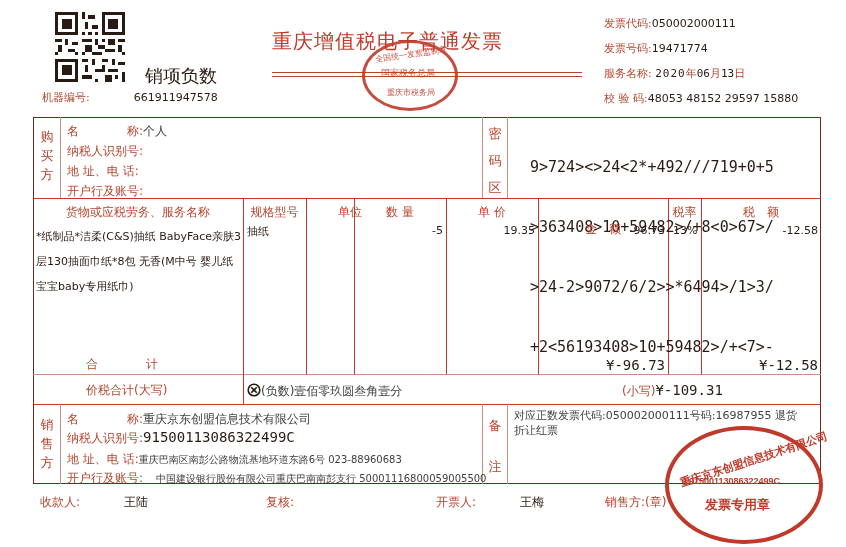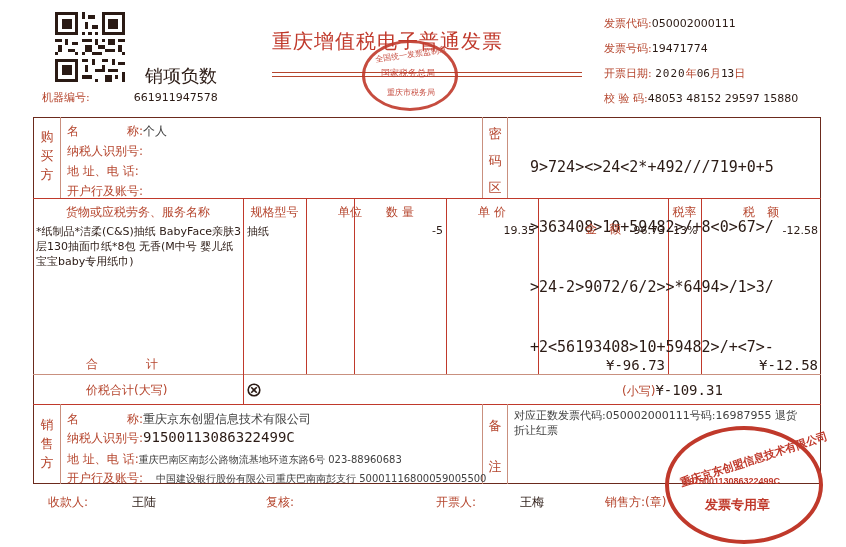--- a/index.html
+++ b/index.html
@@ -122,21 +122,21 @@
   <div class="abs stamp-text" style="left:22px;top:44px;font-size:8px;font-weight:normal;">重庆市税务局</div>
 </div>
 
 <div class="abs meta" style="top:16px;">
   <span class="red">发票代码:</span><span class="v">050002000111</span>
 </div>
 <div class="abs meta" style="top:41px;">
   <span class="red">发票号码:</span><span class="v">19471774</span>
 </div>
 <div class="abs meta" style="top:66px;">
-  <span class="red">开票日期:</span>
+  <span class="red">服务名称:</span>
   <span class="v mono" style="letter-spacing:1px;">2020</span><span class="red">年</span><span class="v mono">06</span><span class="red">月</span><span class="v mono">13</span><span class="red">日</span>
 </div>
 <div class="abs meta" style="top:91px;">
   <span class="red">校 验 码:</span><span class="v">48053 48152 29597 15880</span>
 </div>
 
 <div class="abs tbl"></div>
 
 <div class="hline" style="left:33px;top:198px;width:788px;"></div>
 <div class="hline" style="left:33px;top:374px;width:788px;border-top-color:#c9907f;"></div>
@@ -190,40 +190,40 @@
 
 <div class="abs colhead" style="left:33px;top:204px;width:210px;">货物或应税劳务、服务名称</div>
 <div class="abs colhead" style="left:243px;top:204px;width:63px;">规格型号</div>
 <div class="abs colhead" style="left:306px;top:204px;width:48px;margin-left:20px;">单位</div>
 <div class="abs colhead" style="left:354px;top:204px;width:92px;">数 量</div>
 <div class="abs colhead" style="left:446px;top:204px;width:92px;">单 价</div>
 <div class="abs colhead" style="left:538px;top:221px;width:130px;">金　额</div>
 <div class="abs colhead" style="left:668px;top:204px;width:33px;font-family:Liberation Mono, monospace;">税率</div>
 <div class="abs colhead" style="left:701px;top:204px;width:120px;">税　额</div>
 
-<div class="abs cell" style="left:36px;top:224px;width:205px;line-height:15px;">*纸制品*洁柔(C&amp;S)抽纸 BabyFace亲肤3层130抽面巾纸*8包 无香(M中号 婴儿纸 宝宝baby专用纸巾)</div>
+<div class="abs cell" style="left:36px;top:224px;width:205px;line-height:25px;">*纸制品*洁柔(C&amp;S)抽纸 BabyFace亲肤3层130抽面巾纸*8包 无香(M中号 婴儿纸 宝宝baby专用纸巾)</div>
 <div class="abs cell" style="left:247px;top:224px;">抽纸</div>
 <div class="abs cell" style="left:306px;top:224px;width:48px;"></div>
 <div class="abs cell right" style="left:354px;top:224px;width:89px;">-5</div>
 <div class="abs cell right" style="left:446px;top:224px;width:89px;">19.35</div>
 <div class="abs cell right" style="left:538px;top:224px;width:127px;">-96.73</div>
 <div class="abs cell" style="left:673px;top:224px;">13%</div>
 <div class="abs cell right" style="left:701px;top:224px;width:117px;">-12.58</div>
 
 <div class="abs lbl" style="left:86px;top:356px;">合　　　　计</div>
 <div class="abs right mono" style="left:538px;top:357px;width:127px;font-size:14px;">¥-96.73</div>
 <div class="abs right mono" style="left:701px;top:357px;width:117px;font-size:14px;">¥-12.58</div>
 
 <div class="abs lbl" style="left:86px;top:382px;">价税合计(大写)</div>
 <div class="abs" style="left:247px;top:380px;white-space:nowrap;">
   <svg width="14" height="14" viewBox="0 0 14 14" style="vertical-align:-2px;">
     <circle cx="7" cy="7" r="5.8" fill="none" stroke="#2a1a14" stroke-width="1.6"></circle>
     <line x1="4.2" y1="4.2" x2="9.8" y2="9.8" stroke="#2a1a14" stroke-width="1.6"></line>
     <line x1="9.8" y1="4.2" x2="4.2" y2="9.8" stroke="#2a1a14" stroke-width="1.6"></line>
-  </svg>
+  </svg><span class="txt">(负数)壹佰零玖圆叁角壹分</span>
 </div>
 <div class="abs" style="left:622px;top:380px;white-space:nowrap;">
   <span class="lbl">(小写)</span><span class="mono" style="font-size:14px;">¥-109.31</span>
 </div>
 
 <div class="abs vert" style="left:37px;top:415px;">
   <div>销</div>
   <div>售</div>
   <div>方</div>
 </div>
@@ -247,21 +247,21 @@
 </div>
 <div class="abs txt" style="left:514px;top:408px;font-size:11px;">对应正数发票代码:050002000111号码:16987955 退货</div>
 <div class="abs txt" style="left:514px;top:423px;font-size:11px;">折让红票</div>
 
 <div class="abs stamp-bot">
   <div class="abs stamp-text" style="left:8px;top:22px;font-size:11px;transform:rotate(-18deg);">重庆京东创盟信息技术有限公司</div>
   <div class="abs stamp-text" style="left:20px;top:46px;font-size:9px;font-family:'Liberation Sans',sans-serif;">91500113086322499C</div>
   <div class="abs stamp-text" style="left:36px;top:66px;font-size:13px;">发票专用章</div>
 </div>
 
-<div class="abs footer" style="left:48px;text-align:center;">
+<div class="abs footer" style="left:40px;text-align:center;">
   <span class="red">收款人:</span><span class="dark">王陆</span>
 </div>
 <div class="abs footer" style="left:266px;">
   <span class="red">复核:</span><span class="dark"></span>
 </div>
 <div class="abs footer" style="left:436px;">
   <span class="red">开票人:</span><span class="dark">王梅</span>
 </div>
 <div class="abs footer red" style="left:605px;">销售方:(章)</div>
 

